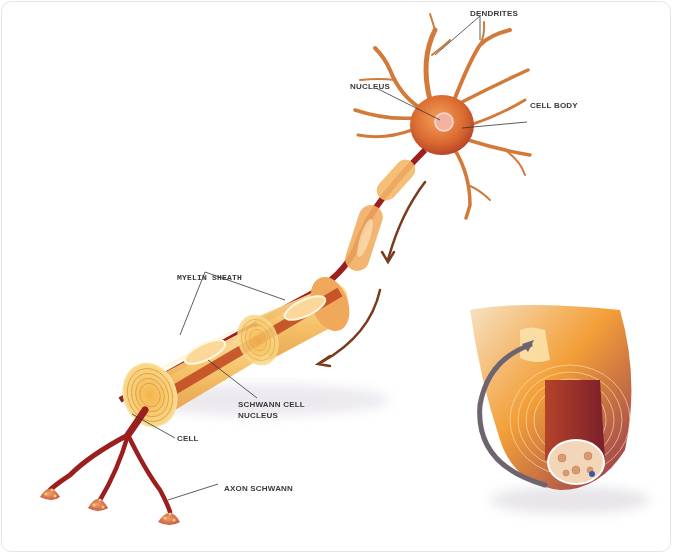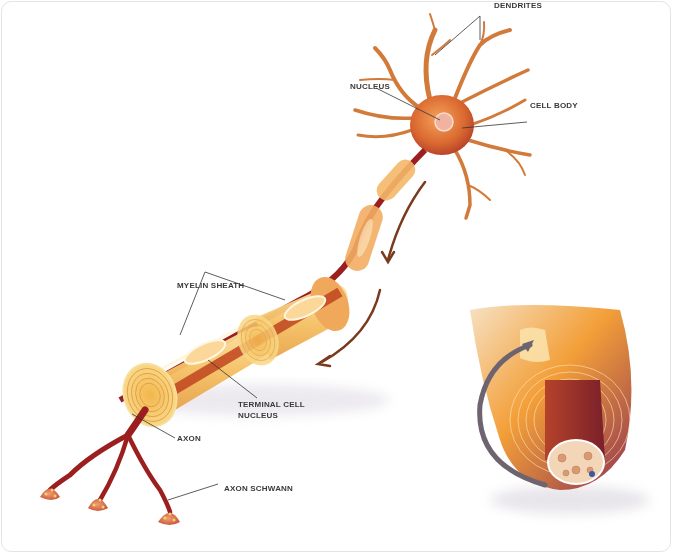--- a/index.html
+++ b/index.html
@@ -165,20 +165,20 @@
     <path d="M376 88 L440 120"></path>
     <path d="M527 122 L462 128"></path>
     <path d="M205 272 L180 335"></path>
     <path d="M205 272 L285 300"></path>
     <path d="M208 360 L257 398"></path>
     <path d="M132 414 L175 438"></path>
     <path d="M218 484 L168 500"></path>
   </g>
 </svg>
 
-<div class="lbl" style="left:470px; top:0;margin-left:24px;">DENDRITES</div>
+<div class="lbl" style="left:470px; top:8px;">DENDRITES</div>
 <div class="lbl" style="left:350px; top:81px;">NUCLEUS</div>
 <div class="lbl" style="left:530px; top:100px;">CELL BODY</div>
-<div class="lbl" style="left:177px; top:280px;">MYELIN SHEATH</div>
-<div class="lbl" style="left:238px; top:399px;">TERMINAL CELL</div>
+<div class="lbl" style="left:177px; top:272px;font-family:Liberation Mono, monospace;">MYELIN SHEATH</div>
+<div class="lbl" style="left:238px; top:399px;">SCHWANN CELL</div>
 <div class="lbl" style="left:238px; top:410px;">NUCLEUS</div>
-<div class="lbl" style="left:177px; top:433px;">AXON</div>
+<div class="lbl" style="left:177px; top:433px;">CELL</div>
 <div class="lbl" style="left:224px; top:483px;">AXON SCHWANN</div>
 
 </body></html>

